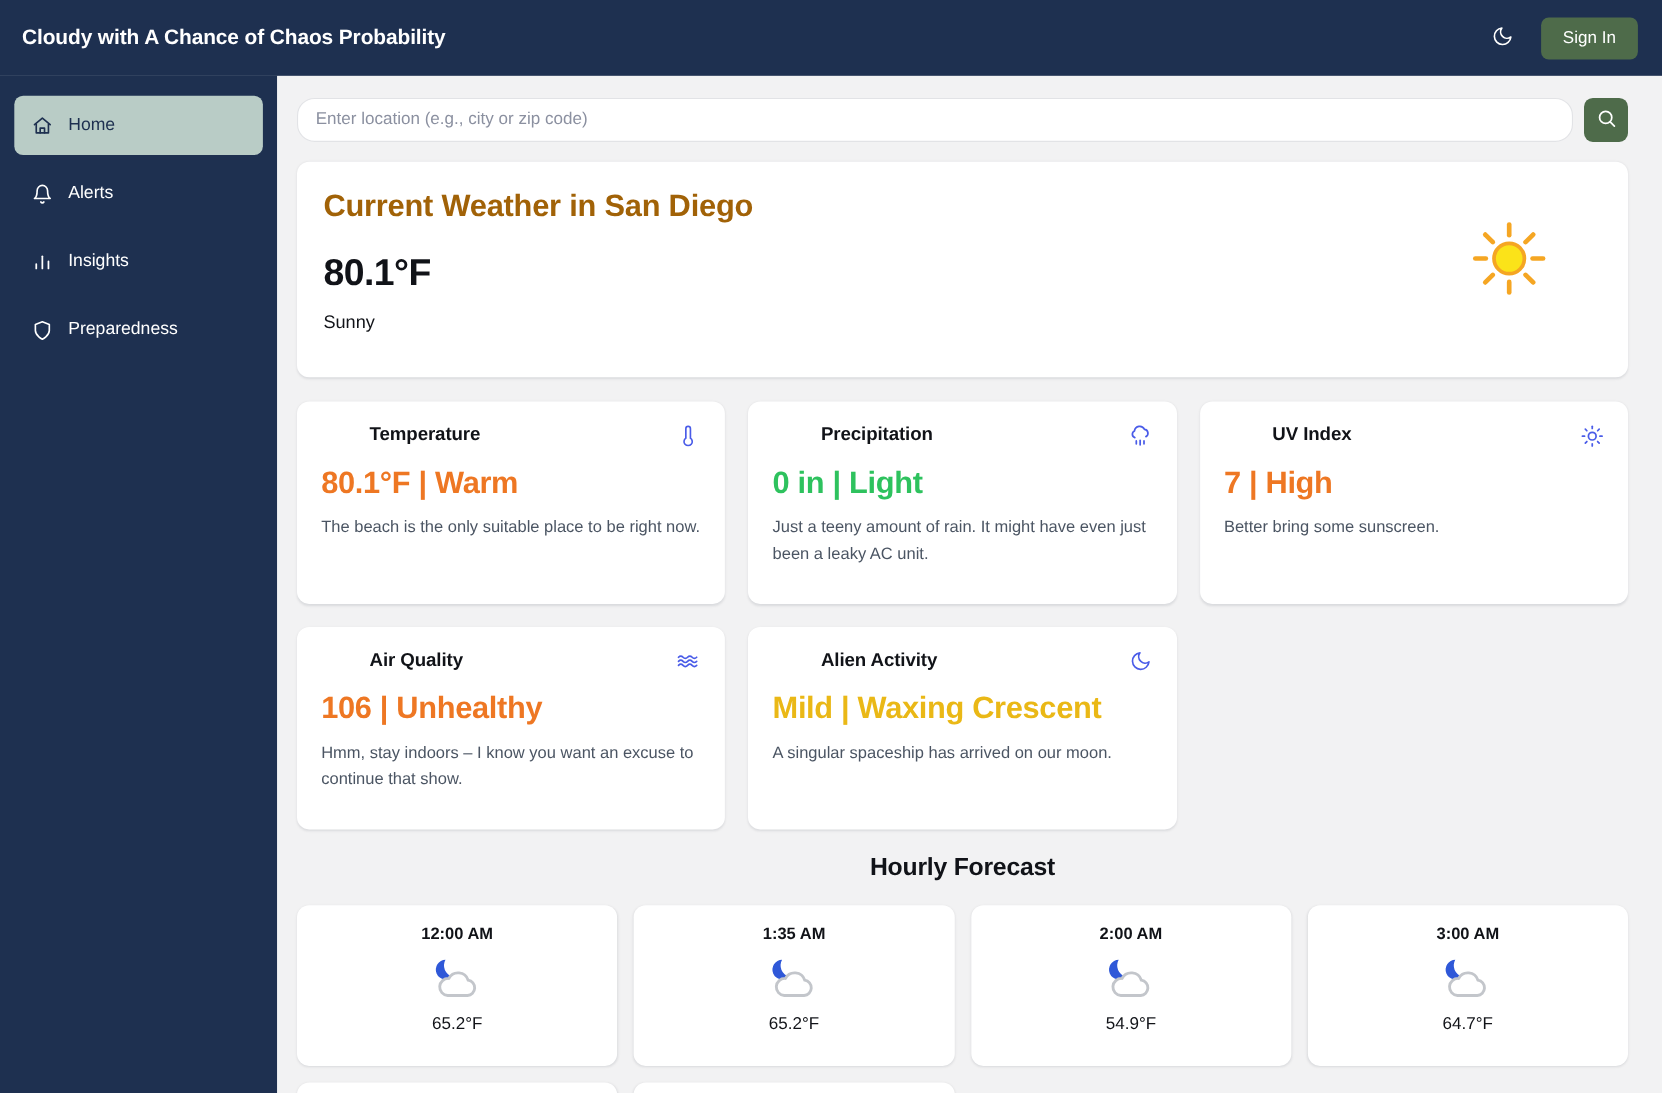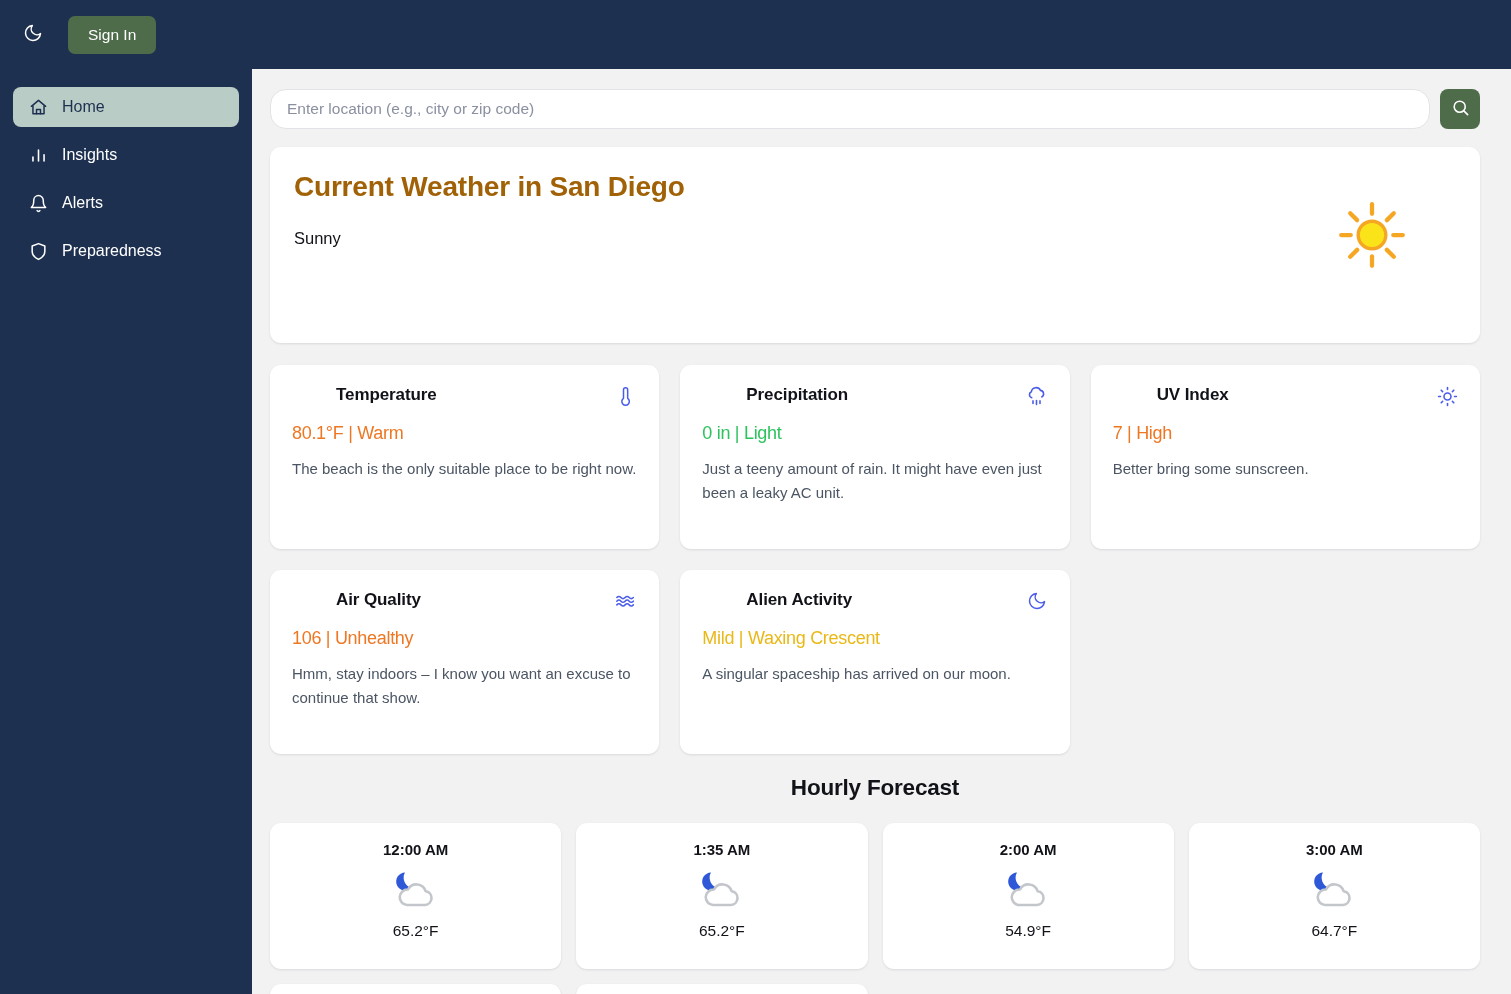--- a/index.html
+++ b/index.html
@@ -56,21 +56,21 @@
   .sidebar {
     width: 252px;
     background: #1e3050;
     padding: 18px 13px 0 13px;
     flex: 0 0 252px;
   }
   .nav-item {
     display: flex;
     align-items: center;
     gap: 14px;
-    height: 40px;
+    height: 54px;
     padding: 0 15px;
     border-radius: 8px;
     color: #ffffff;
     font-size: 16px;
     margin-bottom: 8px;
     cursor: pointer;
   }
   .nav-item.active {
     background: #b9ccc6;
     color: #1e3050;
@@ -140,21 +140,21 @@
     padding: 20px 22px 22px 22px;
     min-height: 184px;
   }
   .metric-head {
     display: flex; align-items: flex-start; justify-content: space-between;
     margin-bottom: 16px;
     margin-left: 44px;
   }
   .metric-label { font-size: 17px; font-weight: bold; color: #111318; letter-spacing: -0.1px; }
   .metric-icon { width: 22px; height: 22px; display:flex; align-items:center; justify-content:center; }
-  .metric-value { font-size: 18px; font-weight: normal; letter-spacing: -0.3px; margin-bottom: 13px; }
+  .metric-value { font-size: 28px; font-weight: bold; letter-spacing: -0.3px; margin-bottom: 13px; }
   .metric-desc { font-size: 15px; color: #4b5563; line-height: 1.62; }
 
   
   .hourly-title {
     text-align: center;
     font-size: 22.5px;
     font-weight: bold;
     color: #111318;
     margin: 8px 0 22px 0;
     letter-spacing: -0.2px;
@@ -170,20 +170,21 @@
     min-height: 146px;
   }
   .hour-time { font-size: 15px; font-weight: bold; color: #111318; }
   .hour-icon { margin: 10px auto 12px auto; width: 58px; height: 42px; position: relative; }
   .hour-temp { font-size: 15.5px; color: #111318; }
 </style>
 </head>
 <body>
 
 <div class="topbar">
+  <div class="app-title">Cloudy with A Chance of Chaos Probability</div>
   <div class="topbar-right">
     <button class="theme-toggle">
       <span>
         <svg width="20" height="20" viewBox="0 0 24 24" fill="none" stroke="#ffffff" stroke-width="1.8" stroke-linecap="round" stroke-linejoin="round">
           <path d="M21 12.79A9 9 0 1 1 11.21 3 7 7 0 0 0 21 12.79z"></path>
         </svg>
       </span>
     </button>
     <button class="signin-btn">Sign In</button>
   </div>
@@ -198,37 +199,37 @@
           <path d="M3 10.5L12 3l9 7.5"></path>
             <path d="M5 10v10h14V10"></path>
             <path d="M9.5 20v-5.5h5V20"></path>
         </svg>
       </span>
       <span>Home</span>
     </div>
 
     <div class="nav-item">
       <span class="nav-icon">
+        <svg width="19" height="19" viewBox="0 0 24 24" fill="none" stroke="#ffffff" stroke-width="1.9" stroke-linecap="round" stroke-linejoin="round">
+          <path d="M18 8A6 6 0 0 0 6 8c0 7-3 9-3 9h18s-3-2-3-9"></path>
+          <path d="M13.73 21a2 2 0 0 1-3.46 0"></path>
+        </svg>
+      </span>
+      <span>Alerts</span>
+    </div>
+
+    <div class="nav-item">
+      <span class="nav-icon">
         <svg width="19" height="19" viewBox="0 0 24 24" fill="none" stroke="#ffffff" stroke-width="2" stroke-linecap="round" stroke-linejoin="round">
           <line x1="5" y1="14" x2="5" y2="19"></line>
             <line x1="12" y1="5" x2="12" y2="19"></line>
             <line x1="19" y1="11" x2="19" y2="19"></line>
         </svg>
       </span>
       <span>Insights</span>
-    </div>
-
-    <div class="nav-item">
-      <span class="nav-icon">
-        <svg width="19" height="19" viewBox="0 0 24 24" fill="none" stroke="#ffffff" stroke-width="1.9" stroke-linecap="round" stroke-linejoin="round">
-          <path d="M18 8A6 6 0 0 0 6 8c0 7-3 9-3 9h18s-3-2-3-9"></path>
-          <path d="M13.73 21a2 2 0 0 1-3.46 0"></path>
-        </svg>
-      </span>
-      <span>Alerts</span>
     </div>
 
     <div class="nav-item">
       <span class="nav-icon">
         <svg width="19" height="19" viewBox="0 0 24 24" fill="none" stroke="#ffffff" stroke-width="1.9" stroke-linecap="round" stroke-linejoin="round">
           <path d="M12 22s8-4 8-10V5l-8-3-8 3v7c0 6 8 10 8 10z"></path>
         </svg>
       </span>
       <span>Preparedness</span>
     </div>
@@ -244,20 +245,21 @@
             <circle cx="11" cy="11" r="7"></circle>
               <line x1="16.2" y1="16.2" x2="21" y2="21"></line>
           </svg>
         </span>
       </button>
     </div>
 
     <section class="card current">
       <div>
         <div class="current-title">Current Weather in San Diego</div>
+        <div class="current-temp">80.1°F</div>
         <div class="current-cond">Sunny</div>
       </div>
       <div class="current-icon">
         <svg width="68" height="68" viewBox="0 0 64 64">
           <circle cx="32" cy="32" r="13" fill="#fbe319" stroke="#f5a623" stroke-width="3.2"></circle>
           <g stroke="#f5a623" stroke-width="4" stroke-linecap="round">
             <line x1="32" y1="3" x2="32" y2="12"></line>
             <line x1="32" y1="52" x2="32" y2="61"></line>
             <line x1="3" y1="32" x2="12" y2="32"></line>
             <line x1="52" y1="32" x2="61" y2="32"></line>

